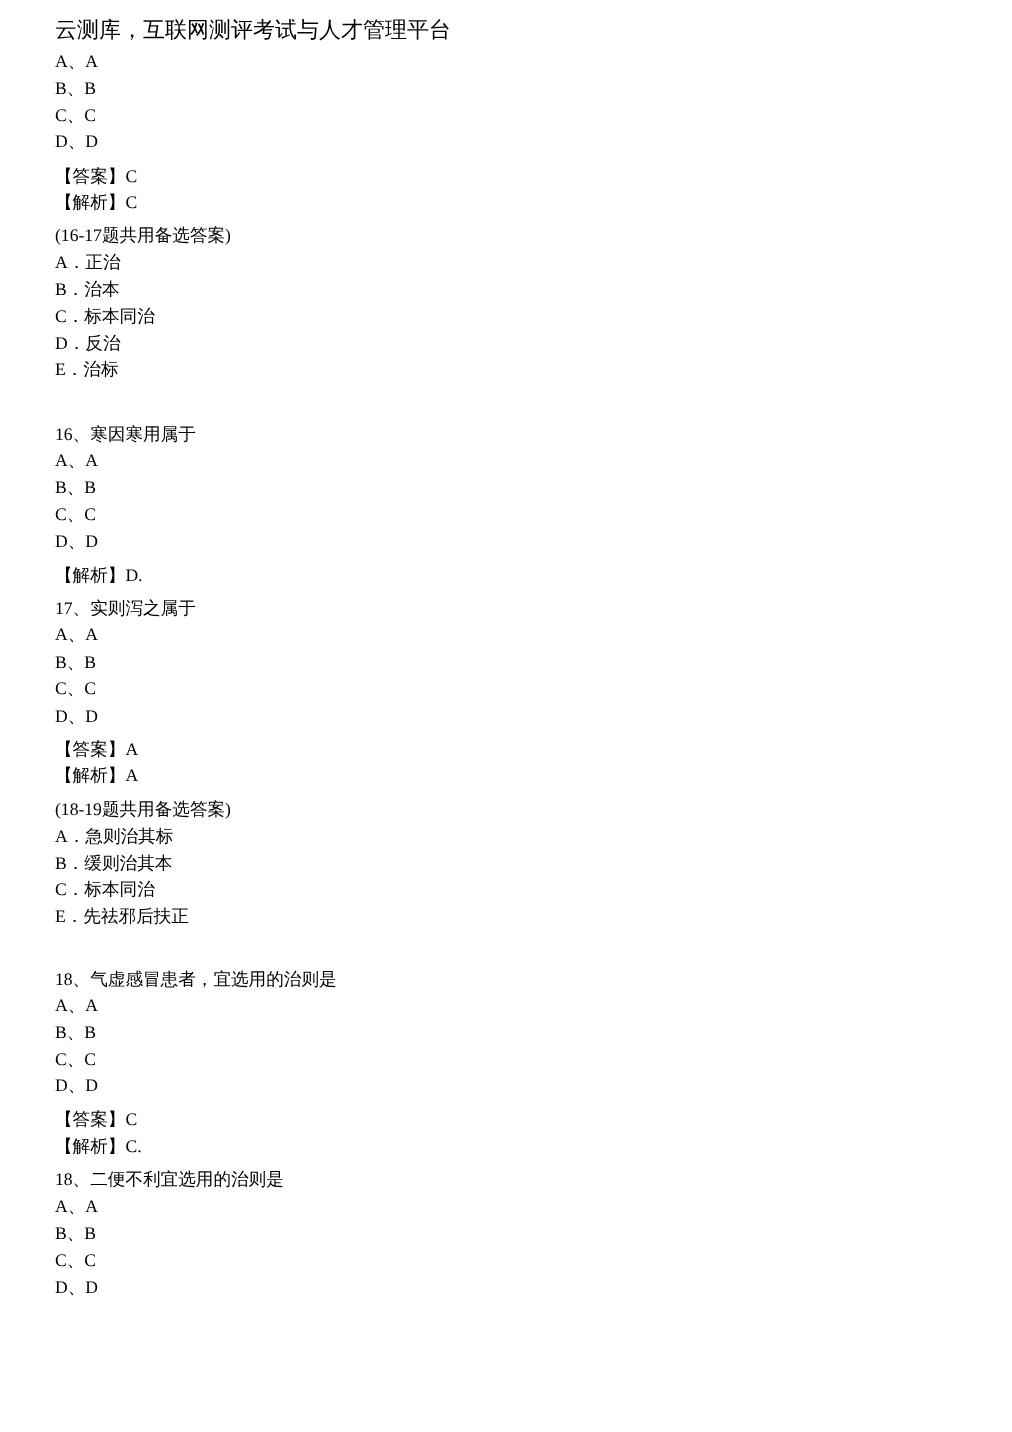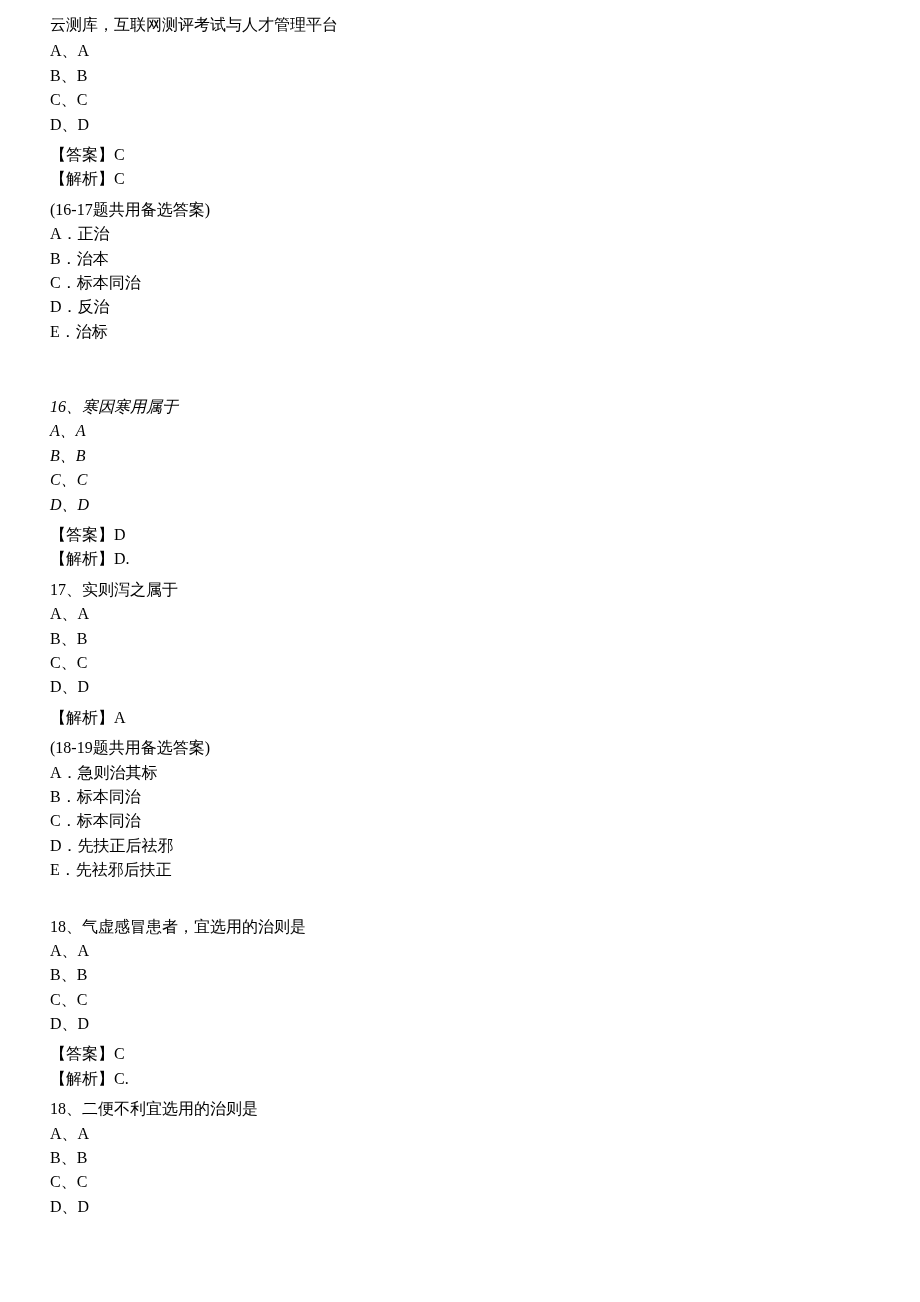--- a/index.html
+++ b/index.html
@@ -11,21 +11,21 @@
     color: #000000;
     line-height: 1.4;
   }
   .page {
     position: relative;
     width: 920px;
     min-height: 1302px;
     padding: 14px 50px 30px 50px;
   }
   .title {
-    font-size: 16px;
+    font-size: 20px;
     margin-bottom: 4px;
   }
   .line { margin-bottom: 2px; }
   .block { margin-top: 8px; }
   .block .line { margin-bottom: 2px; }
 </style>
 </head>
 <body>
 
 <div class="page">
@@ -46,49 +46,48 @@
 
   <div class="block">
     <div class="line">(16-17题共用备选答案)</div>
     <div class="line">A．正治</div>
     <div class="line">B．治本</div>
     <div class="line">C．标本同治</div>
     <div class="line">D．反治</div>
     <div class="line">E．治标</div>
   </div>
 
-  <div class="block" style="margin-top:53px;font-style:italic;">
+  <div class="block" style="margin-top:36px;">
     <div class="line">16、寒因寒用属于</div>
     <div class="line">A、A</div>
     <div class="line">B、B</div>
     <div class="line">C、C</div>
     <div class="line">D、D</div>
   </div>
   <div class="block">
-    <div class="line">【答案】D</div>
     <div class="line">【解析】D.</div>
   </div>
 
   <div class="block">
     <div class="line">17、实则泻之属于</div>
     <div class="line">A、A</div>
     <div class="line">B、B</div>
     <div class="line">C、C</div>
     <div class="line">D、D</div>
   </div>
   <div class="block">
+    <div class="line">【答案】A</div>
     <div class="line">【解析】A</div>
   </div>
 
   <div class="block">
     <div class="line">(18-19题共用备选答案)</div>
     <div class="line">A．急则治其标</div>
-    <div class="line">B．标本同治</div>
+    <div class="line">B．缓则治其本</div>
     <div class="line">C．标本同治</div>
-    <div class="line">D．先扶正后祛邪</div>
     <div class="line">E．先祛邪后扶正</div>
   </div>
 
   <div class="block" style="margin-top:34px;">
     <div class="line">18、气虚感冒患者，宜选用的治则是</div>
     <div class="line">A、A</div>
     <div class="line">B、B</div>
     <div class="line">C、C</div>
     <div class="line">D、D</div>
   </div>

